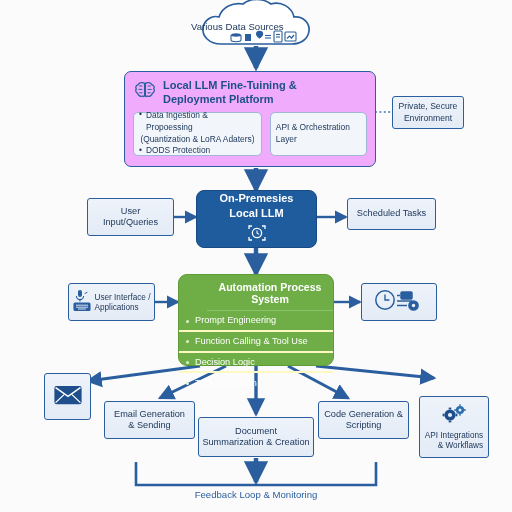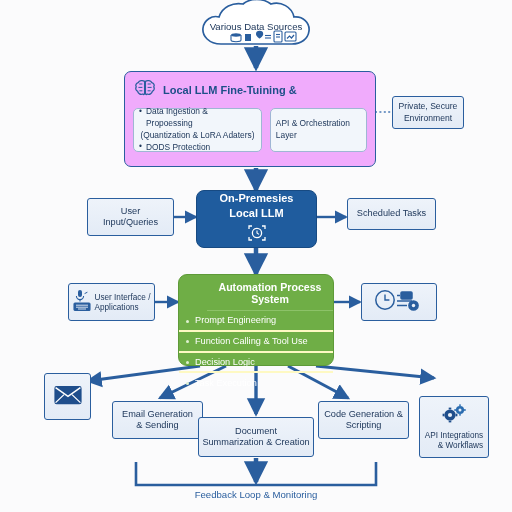--- a/index.html
+++ b/index.html
@@ -138,21 +138,21 @@
   .inner li::before {
     content: "\2022";
     position: absolute; left: 0; top: -0.5px;
     font-size: 8.4px;
   }
   .inner li.nobul::before { content: ""; }
   .cloud-label {
     position: absolute;
     font-size: 9.6px;
     color: #20395c;
-    text-align: center;
+    text-align: left;
     width: 130px;
   }
   .feedback-label {
     position: absolute;
     font-size: 9.6px;
     color: #2a5e9e;
     text-align: center;
     width: 260px;
   }
   .privbox {
@@ -236,20 +236,21 @@
           <line x1="5.2" y1="5" x2="8.4" y2="5" stroke-width="1"></line>
           <line x1="4.4" y1="8.4" x2="8.4" y2="8.4" stroke-width="1"></line>
           <line x1="5.4" y1="11.8" x2="8.4" y2="11.8" stroke-width="1"></line>
           <line x1="13.6" y1="5" x2="16.8" y2="5" stroke-width="1"></line>
           <line x1="13.6" y1="8.4" x2="17.6" y2="8.4" stroke-width="1"></line>
           <line x1="13.6" y1="11.8" x2="16.6" y2="11.8" stroke-width="1"></line>
         </svg>
       </span>
       <div class="ptext">
         <div>Local LLM Fine-Tuining &amp;</div>
+        <div>Deployment Platform</div>
       </div>
     </div>
     <div class="inner-wrap">
       <div class="inner" style="width:130px; height:44px;">
         <ul>
           <li>Data Ingestion &amp; Propoessing</li>
           <li class="nobul">(Quantization &amp; LoRA Adaters)</li>
           <li>DODS Protection</li>
         </ul>
       </div>
@@ -340,21 +341,21 @@
   <div class="node lightbox iconbox" style="left:44px; top:373px; width:47px; height:47px;">
     <span>
       <svg width="28" height="20" viewBox="0 0 28 20">
         <rect x="1" y="1.6" width="26" height="17" rx="1.6" fill="#1f4e8c" stroke="#1f4e8c" stroke-width="1.2"></rect>
         <path d="M1.6,2.6 L14,11.4 L26.4,2.6" fill="none" stroke="#ffffff" stroke-width="1.5"></path>
         <path d="M1.6,17.6 L10,9.6 M26.4,17.6 L18,9.6" fill="none" stroke="#ffffff" stroke-width="1.3"></path>
       </svg>
     </span>
   </div>
 
-  <div class="node lightbox" style="left:112px; top:401px; width:91px; height:38px;">
+  <div class="node lightbox" style="left:104px; top:401px; width:91px; height:38px;">
     <div>Email Generation</div>
     <div>&amp; Sending</div>
   </div>
 
   <div class="node lightbox" style="left:198px; top:417px; width:116px; height:40px;">
     <div>Document</div>
     <div>Summarization &amp; Creation</div>
   </div>
 
   <div class="node lightbox" style="left:318px; top:401px; width:91px; height:38px;">

